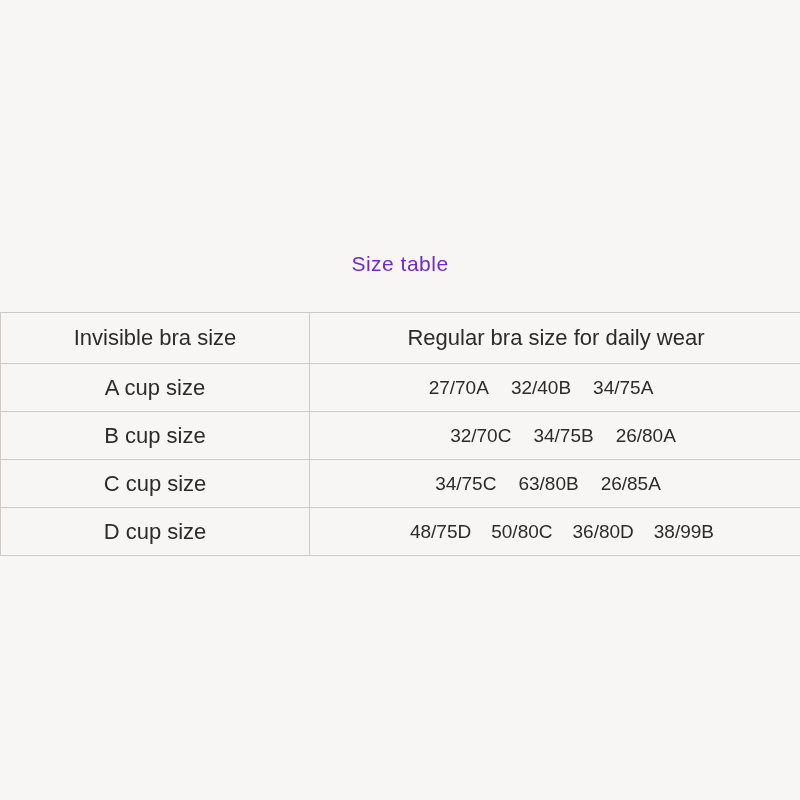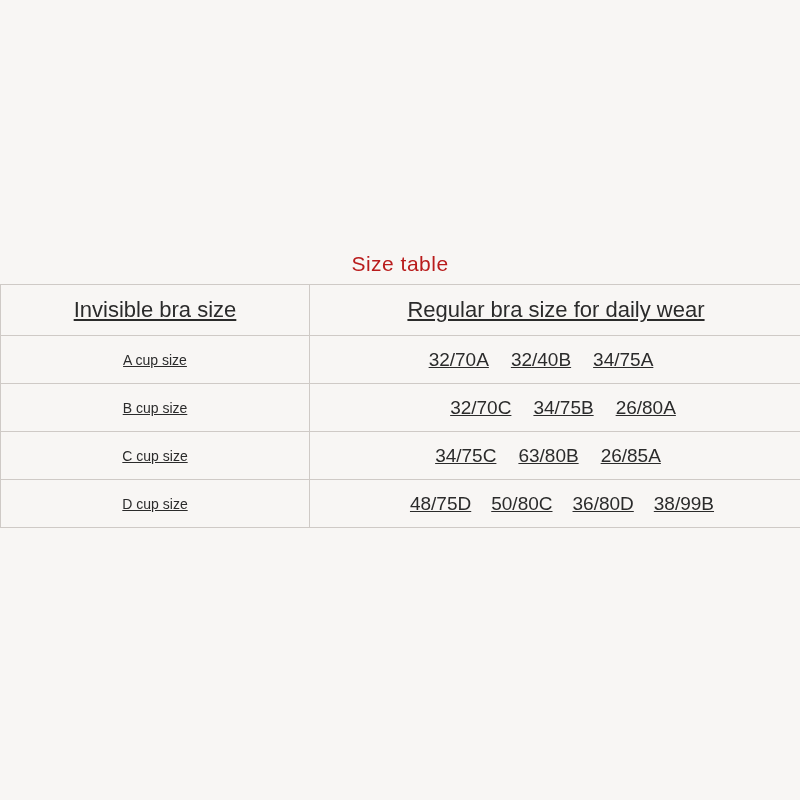--- a/index.html
+++ b/index.html
@@ -22,50 +22,49 @@
   }
 
   .caption {
     position: absolute;
     left: 0;
     right: 0;
     top: 252px;
     text-align: center;
     font-size: 21px;
     letter-spacing: 0.5px;
-    color: #b91c1c;
+    color: #6d28d9;
   }
 
   .table-wrap {
     position: absolute;
     left: 0;
-    top: 284px;
+    top: 312px;
     width: 792px;
-    text-decoration: underline;
   }
 
   table.size-table {
     border-collapse: collapse;
     width: 800px;
     table-layout: fixed;
     background: #f8f6f4;
   }
 
   table.size-table td {
     border: 1px solid #cfcac6;
     padding: 0;
     height: 47px;
     vertical-align: middle;
     color: #2b2b2b;
   }
 
   td.col-left {
     width: 308px;
     text-align: center;
-    font-size: 14px;
+    font-size: 22px;
   }
 
   td.col-right {
     width: 492px;
     text-align: center;
     font-size: 21px;
   }
 
   tr.header-row td {
     height: 50px;
@@ -124,21 +123,21 @@
       <tbody>
         <tr class="header-row">
           <td class="col-left">Invisible bra size</td>
           <td class="col-right">Regular bra size for daily wear</td>
         </tr>
 
         <tr>
           <td class="col-left">A cup size</td>
           <td class="col-right">
             <div class="values shift-a">
-              <span class="value-cell">32/70A</span>
+              <span class="value-cell">27/70A</span>
               <span class="value-cell">32/40B</span>
               <span class="value-cell">34/75A</span>
             </div>
           </td>
         </tr>
 
         <tr>
           <td class="col-left">B cup size</td>
           <td class="col-right">
             <div class="values shift-b">

